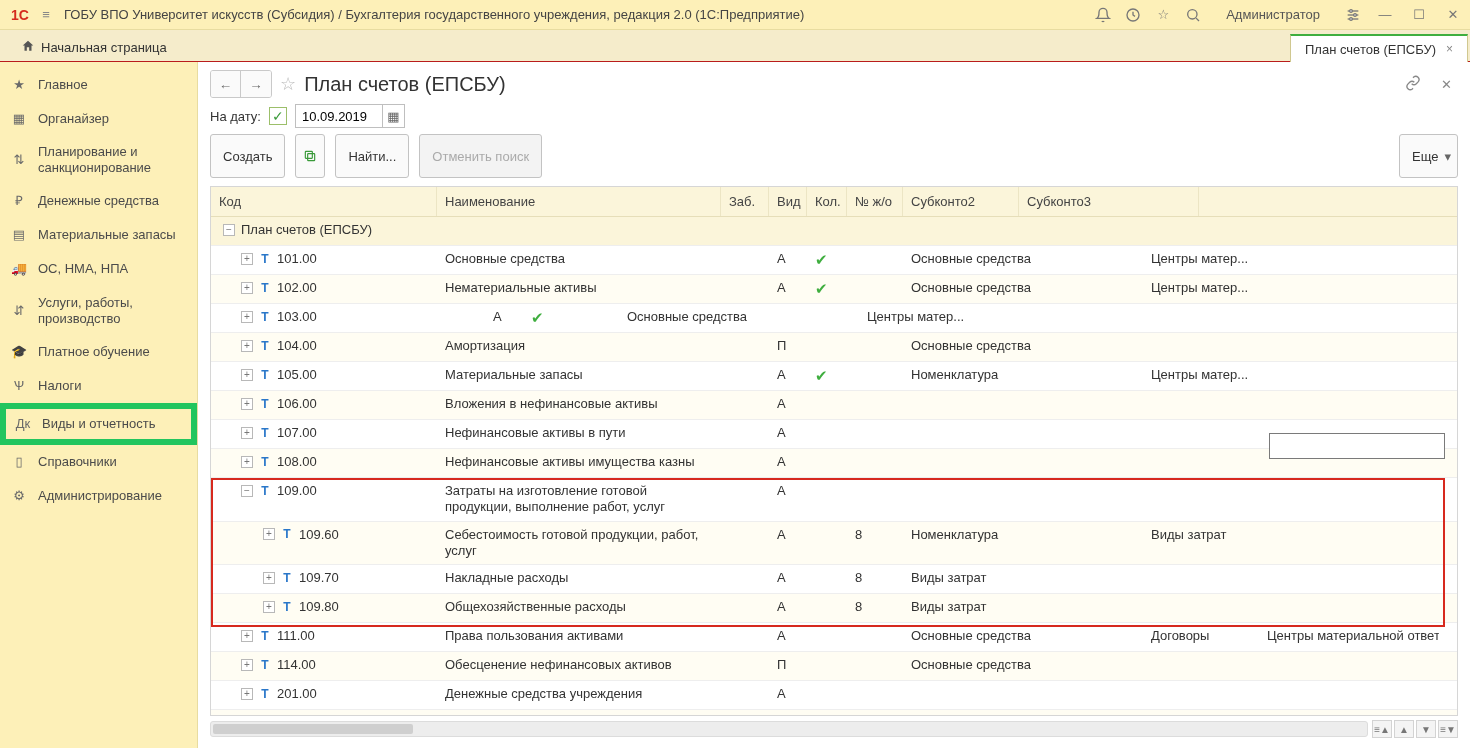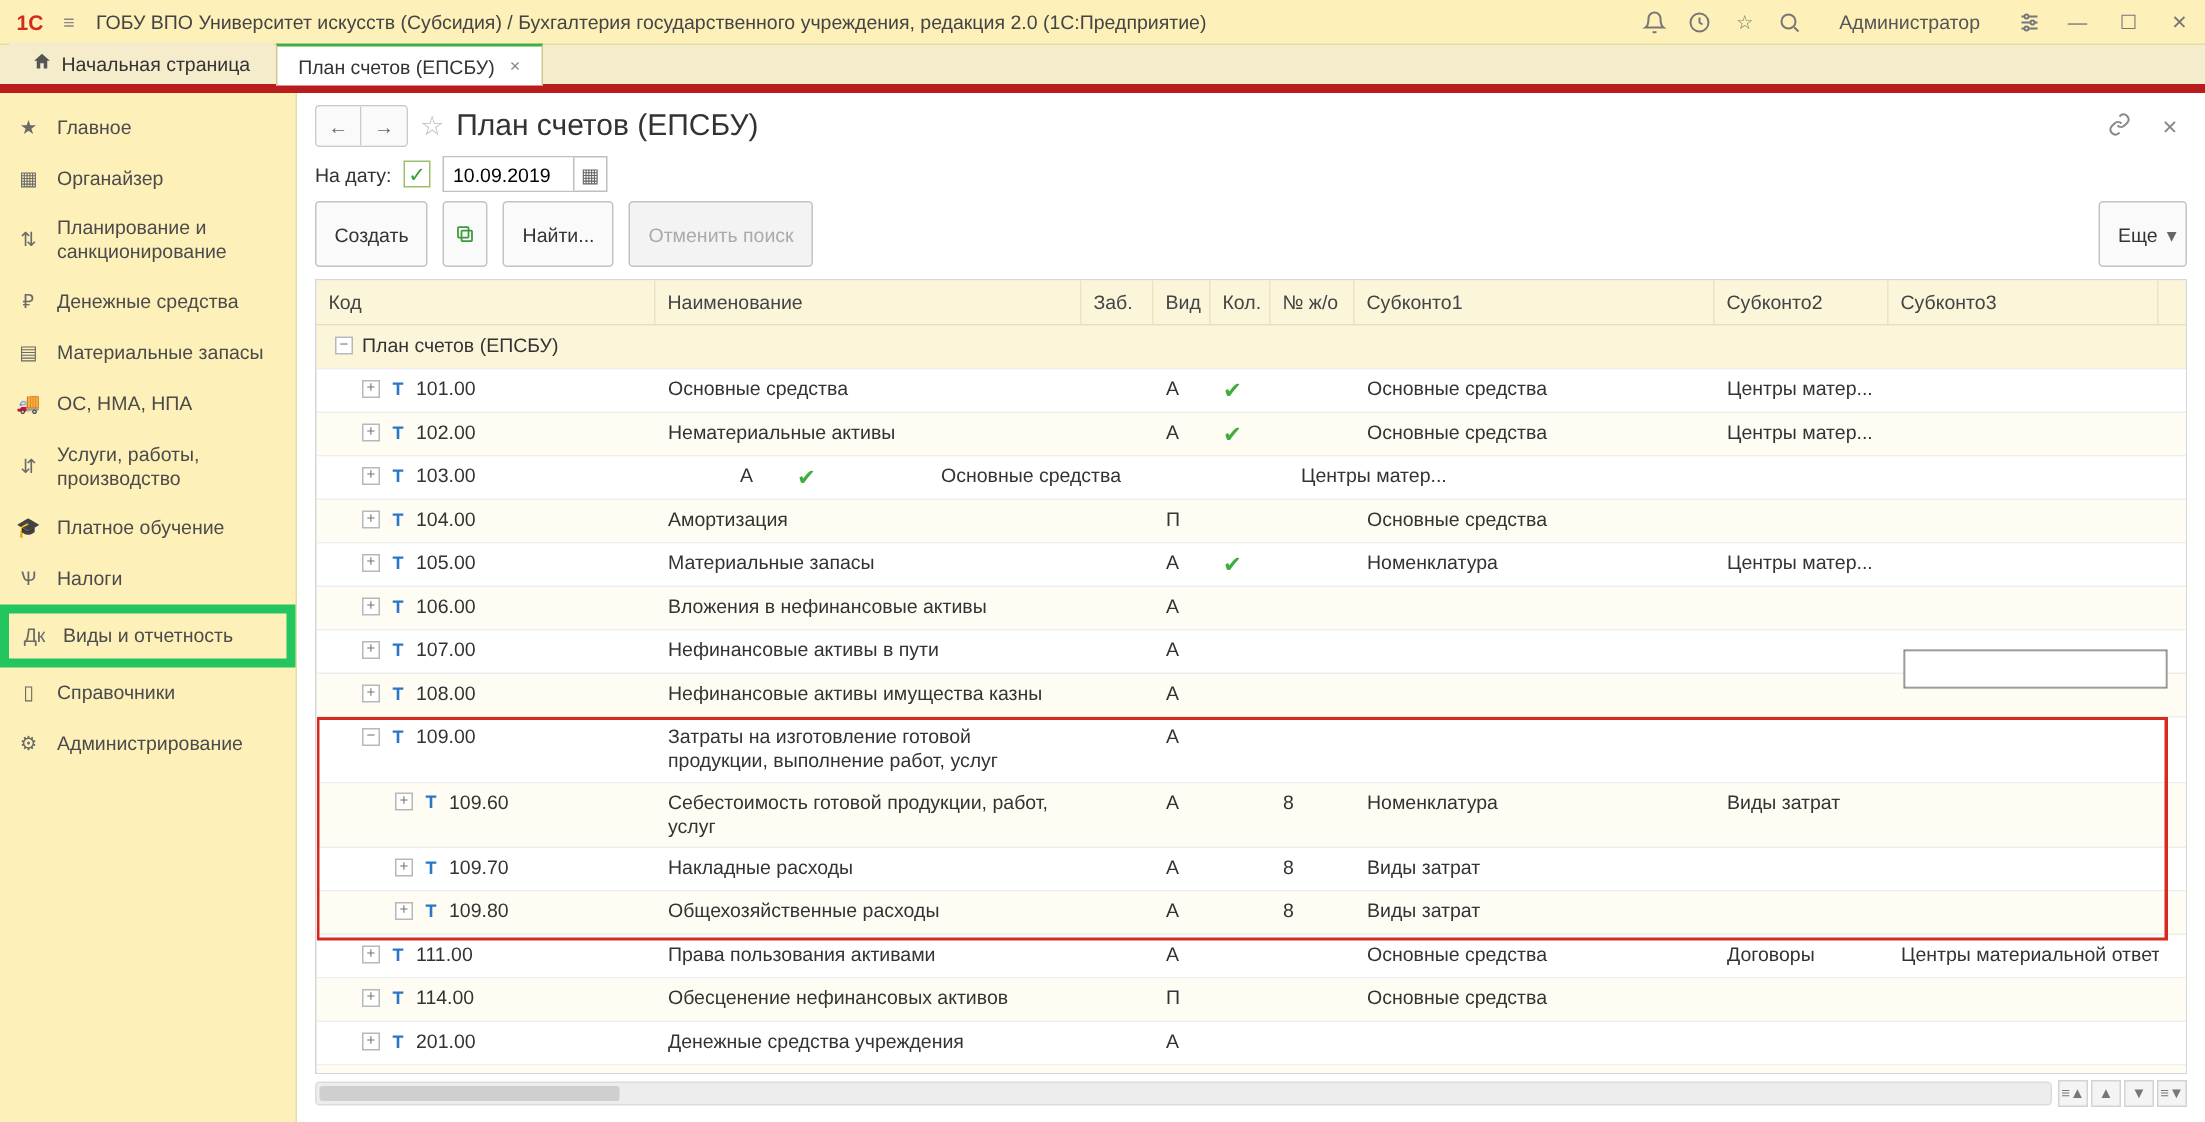--- a/index.html
+++ b/index.html
@@ -9,21 +9,21 @@
   .titlebar { height: 30px; background: #fdf0b8; display: flex; align-items: center; padding: 0 6px; border-bottom: 1px solid #e8dca0; }
   .logo-1c { width: 28px; height: 20px; color: #d52b1e; font-weight: bold; font-size: 14px; display:flex; align-items:center; justify-content:center; }
   .titlebar .ham { width: 24px; text-align: center; color: #888; cursor: pointer; }
   .titlebar .title-text { flex: 1; padding-left: 6px; color: #444; white-space: nowrap; overflow: hidden; }
   .titlebar .tb-icons { display: flex; align-items: center; gap: 12px; color: #777; }
   .tb-ico { width: 18px; height: 18px; display:flex; align-items:center; justify-content:center; cursor:pointer; }
   .tb-user { color: #555; margin: 0 12px; }
   .tb-winbtn { width: 22px; text-align: center; color: #777; cursor: pointer; }
 
   
-  .tabs-row { height: 32px; background: #f5eccb; display: flex; align-items: flex-end; padding-left: 6px; border-bottom: 6px solid #b91c1c; }
+  .tabs-row { height: 32px; background: #f5eccb; display: flex; align-items: flex-end; padding-left: 6px; border-bottom: 1px solid #b91c1c; justify-content: space-between; }
   .tab { height: 28px; padding: 0 14px; display: flex; align-items: center; gap: 6px; background: #f5eccb; border: 1px solid transparent; border-bottom: none; margin-right: 2px; cursor: pointer; color: #333; }
   .tab .home-ico { color: #555; }
   .tab.active { background: #fff; border-color: #d0c890; border-top: 2px solid #3fae3f; position: relative; top: 1px; }
   .tab .close-x { color: #888; font-size: 12px; margin-left: 4px; }
 
   
   .main { display: flex; height: calc(748px - 62px); }
   .sidebar { width: 198px; background: #fdf0b8; border-right: 1px solid #e8dca0; padding-top: 6px; }
   .side-item { display: flex; align-items: center; gap: 10px; padding: 8px 10px; color: #4b4b4b; cursor: pointer; line-height: 1.25; }
   .side-item .sico { width: 18px; height: 18px; display:flex; align-items:center; justify-content:center; color: #6a6a6a; flex-shrink:0; }
@@ -253,21 +253,20 @@
     </div>
 
     <div class="table-wrap">
       <div class="thead">
         <div class="th col-code">Код</div>
         <div class="th col-name">Наименование</div>
         <div class="th col-zab">Заб.</div>
         <div class="th col-vid">Вид</div>
         <div class="th col-kol">Кол.</div>
         <div class="th col-jo">№ ж/о</div>
-        <div class="th col-s1">Субконто1</div>
         <div class="th col-s2">Субконто2</div>
         <div class="th col-s3">Субконто3</div>
       </div>
 
       <div class="tbody" id="tbody">
         <div class="tr group-hdr">
           <div class="td col-code">
             <span class="code-cell ind0">
               <span class="exp minus"></span>
               <span>План счетов (ЕПСБУ)</span>

